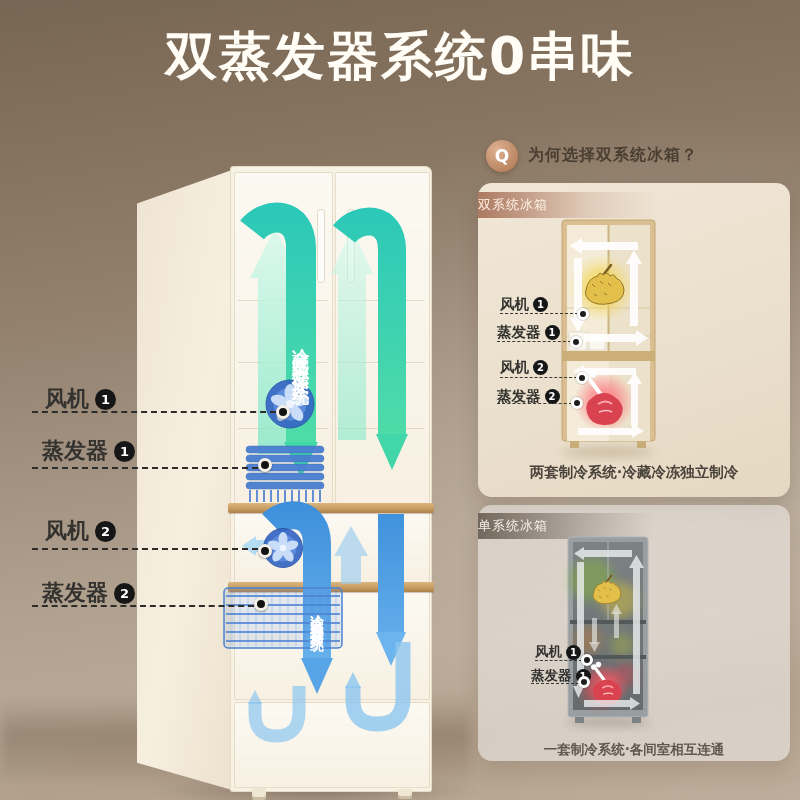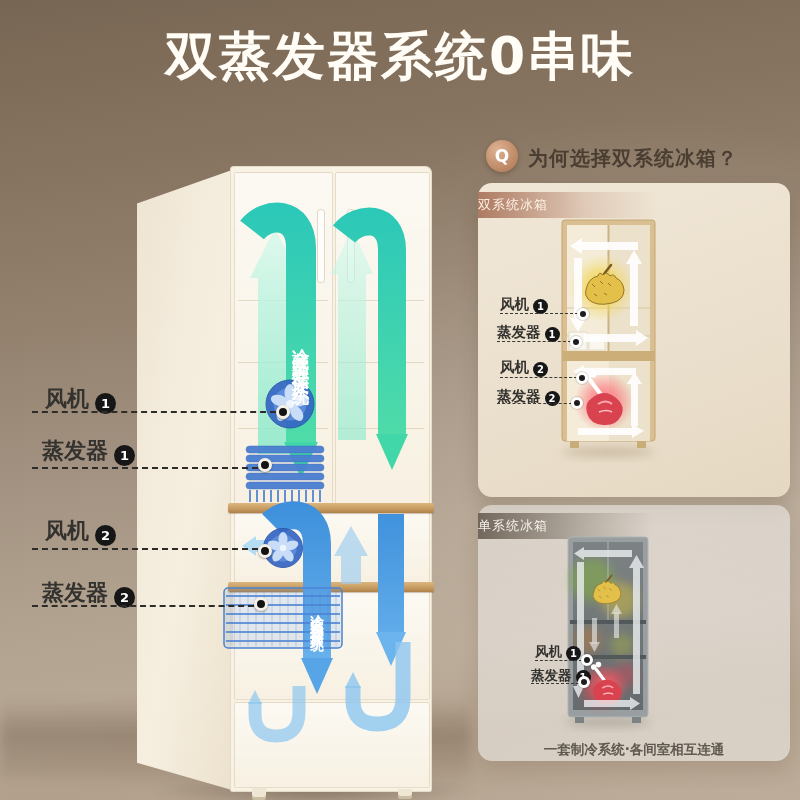--- a/index.html
+++ b/index.html
@@ -32,37 +32,37 @@
   .handle{position:absolute;width:6px;border-radius:3px;background:rgba(255,255,255,.75);
     box-shadow:0 0 0 1px rgba(210,195,168,.6);}
   .woodbar{left:228px;width:206px;height:10px;border-radius:2px;
     background:linear-gradient(180deg,#dcb67f 0%,#c59a60 60%,#ad8149 100%);box-shadow:0 1px 1px rgba(90,60,25,.3);}
   .foot{position:absolute;width:14px;height:12px;background:#efe7d4;border-radius:0 0 3px 3px;
     box-shadow:inset 0 -3px 0 rgba(160,140,105,.45);}
   
   .vtext{color:#ffffff;font-weight:bold;writing-mode:vertical-rl;text-orientation:upright;
     display:flex;align-items:center;justify-content:center;z-index:6;}
   
-  .mlabel{display:flex;align-items:flex-end;gap:6px;color:#33322f;font-weight:bold;z-index:7;}
+  .mlabel{display:flex;align-items:center;gap:6px;color:#33322f;font-weight:bold;z-index:7;}
   .badge{display:inline-flex;align-items:center;justify-content:center;background:#161616;color:#fff;
     border-radius:50%;font-weight:bold;}
   .b-lg{width:21px;height:21px;font-size:13px;}
   .b-sm{width:15px;height:15px;font-size:10px;}
   .dash{border-top:2px dashed #2d2c29;z-index:7;}
   .dash-sm{border-top:1.5px dashed #3a3935;z-index:7;}
   .dot{width:8px;height:8px;border-radius:50%;background:#131313;border:3px solid #f5f1e8;
     box-shadow:0 1px 2px rgba(0,0,0,.35);z-index:7;}
   .dot-sm{width:6px;height:6px;border-radius:50%;background:#1d1d1d;border:3px solid #ffffff;
     box-shadow:0 0 0 1px rgba(0,0,0,.12);z-index:7;}
   
   .q-circle{left:486px;top:140px;width:32px;height:32px;border-radius:50%;color:#fff;
     background:radial-gradient(circle at 35% 30%,#ddb193,#b8815d 78%);
     display:flex;align-items:center;justify-content:center;font-size:17px;font-weight:bold;
     box-shadow:0 2px 5px rgba(70,45,25,.35);z-index:7;}
-  .question{left:528px;top:145px;font-size:20px;font-weight:bold;color:#4a3d31;letter-spacing:1px;z-index:7;}
+  .question{left:528px;top:145px;font-size:16px;font-weight:bold;color:#4a3d31;letter-spacing:1px;z-index:7;}
   
   .card{border-radius:14px;z-index:3;}
   .card1{left:478px;top:183px;width:312px;height:314px;
     background:linear-gradient(160deg,#f1e7d7 0%,#eadfcc 60%,#e5d8c2 100%);
     box-shadow:0 10px 20px rgba(75,55,35,.20);}
   .card2{left:478px;top:505px;width:312px;height:256px;background:rgba(243,240,236,.55);
     box-shadow:0 10px 20px rgba(75,55,35,.14);}
   .card-tag{height:26px;line-height:26px;font-size:13px;letter-spacing:1px;z-index:4;}
   .tag1{left:478px;top:192px;width:180px;color:#fff1e4;
     background:linear-gradient(90deg,#ad7a62 0%,rgba(205,170,150,.45) 60%,rgba(222,198,180,0) 100%);}
@@ -99,20 +99,21 @@
     <div class="door" style="left:4px;top:425px;width:194px;height:107px;"></div>
     <div class="door" style="left:4px;top:536px;width:194px;height:84px;"></div>
   </div>
   <div class="abs woodbar" style="top:503px;"></div>
   <div class="abs woodbar" style="top:582px;"></div>
   <div class="abs foot" style="left:252px;top:788px;"></div>
   <div class="abs foot" style="left:398px;top:789px;height:10px;"></div>
 
   <div class="abs card card1"></div>
   <div class="abs card-tag tag1">双系统冰箱</div>
+  <div class="abs caption cap1">两套制冷系统·冷藏冷冻独立制冷</div>
   <div class="abs card card2"></div>
   <div class="abs card-tag tag2">单系统冰箱</div>
   <div class="abs caption cap2">一套制冷系统·各间室相互连通</div>
 
   <svg class="overlay" width="800" height="800" viewBox="0 0 800 800">
     <defs>
       <linearGradient id="tealBand" x1="0" y1="210" x2="0" y2="478" gradientUnits="userSpaceOnUse">
         <stop offset="0" stop-color="#2cc8b8"></stop>
           <stop offset="1" stop-color="#55dfa6"></stop>
       </linearGradient>

